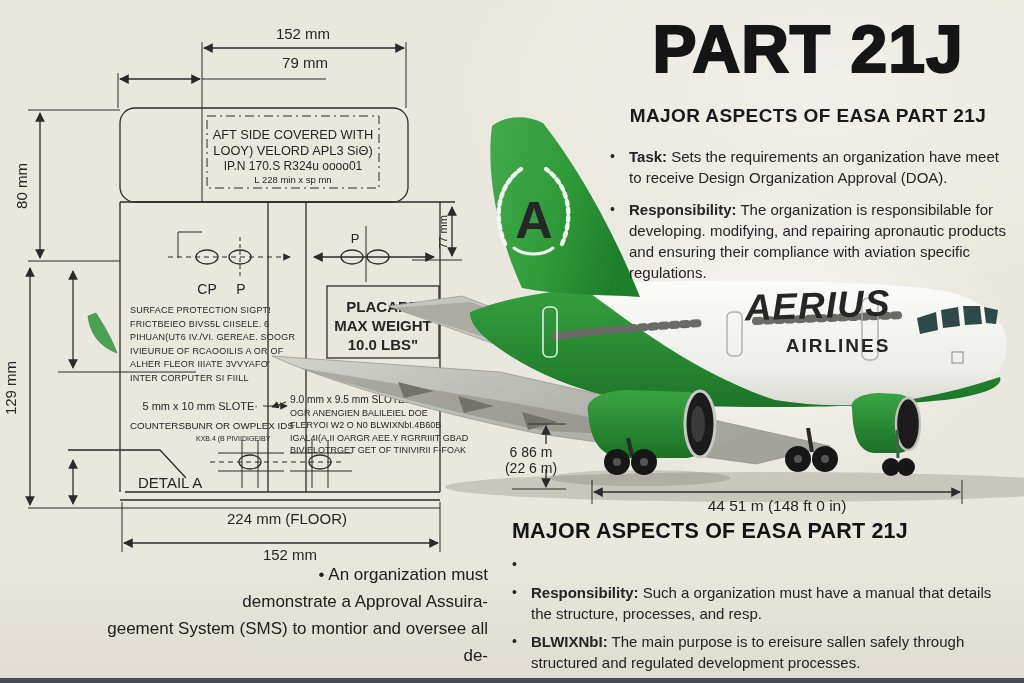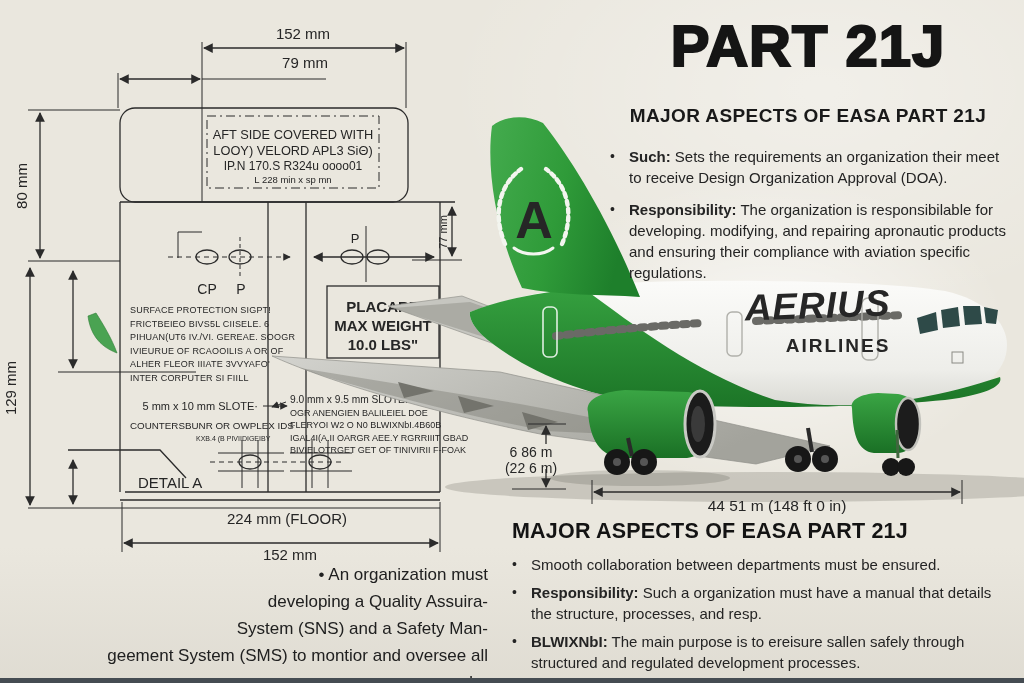--- a/index.html
+++ b/index.html
@@ -13,21 +13,21 @@
     background:
       radial-gradient(340px 220px at 770px 330px, rgba(255,255,255,.66), rgba(255,255,255,0) 70%),
       radial-gradient(500px 300px at 820px 90px, rgba(255,255,255,.35), rgba(255,255,255,0) 75%),
       linear-gradient(180deg, rgba(233,230,221,.0) 80%, rgba(210,206,196,.45) 100%);
   }
   svg{position:absolute;left:0;top:0;}
   .abs{position:absolute;}
   
   .hero-title{
     left:598px;top:16px;width:420px;text-align:center;
-    font-size:58px;font-weight:bold;line-height:1.02;color:#151515;
+    font-size:66px;font-weight:bold;line-height:1.02;color:#151515;
     -webkit-text-stroke:2.2px #151515;letter-spacing:1px;
   }
   .hero-sub{
     left:598px;top:105px;width:420px;text-align:center;
     font-size:19px;font-weight:bold;letter-spacing:.4px;color:#191919;
   }
   .top-bullets{left:610px;top:146px;width:404px;}
   .bullet{display:flex;gap:9px;margin-bottom:11px;font-size:15px;line-height:21px;color:#242424;}
   .bullet .mk{flex:0 0 10px;font-size:14px;line-height:21px;}
   .bullet b{font-weight:bold;}
@@ -316,40 +316,38 @@
     <text x="777" y="511" font-size="15.5" text-anchor="middle">44 51 m (148 ft 0 in)</text>
   </g>
 </svg>
 
 <div class="abs hero-title">PART 21J</div>
 <div class="abs hero-sub">MAJOR ASPECTS OF EASA PART 21J</div>
 
 <div class="abs top-bullets">
   <div class="bullet">
     <span class="mk">•</span>
-    <span><b>Such:</b><span> Sets the requirements an organization their meet to receive Design Organization Approval (DOA).</span></span>
+    <span><b>Task:</b><span> Sets the requirements an organization have meet to receive Design Organization Approval (DOA).</span></span>
   </div>
   <div class="bullet">
     <span class="mk">•</span>
     <span><b>Responsibility:</b><span> The organization is responsibilable for developing. modifying, and repairing apronautic products and ensuring their compliance with aviation specific regulations.</span></span>
   </div>
 </div>
 
 <div class="abs footnote">
   <div><span>•</span> <span>An organization must</span></div>
-  <div>developing a Quality Assuira-</div>
-  <div>System (SNS) and a Safety Man-</div>
+  <div>demonstrate a Approval Assuira-</div>
   <div>geement System (SMS) to montior and oversee all de-</div>
 </div>
 
 <div class="abs bottom-section">
   <div class="bottom-title">MAJOR ASPECTS OF EASA PART 21J</div>
   <div class="bullet">
     <span class="mk">•</span>
-    <span><b></b><span>Smooth collaboration between departments must be ensured.</span></span>
   </div>
   <div class="bullet">
     <span class="mk">•</span>
     <span><b>Responsibility:</b><span> Such a organization must have a manual that details the structure, processes, and resp.</span></span>
   </div>
   <div class="bullet">
     <span class="mk">•</span>
     <span><b>BLWIXNbI:</b><span> The main purpose is to ereisure sallen safely through structured and regulated development processes.</span></span>
   </div>
 </div>

